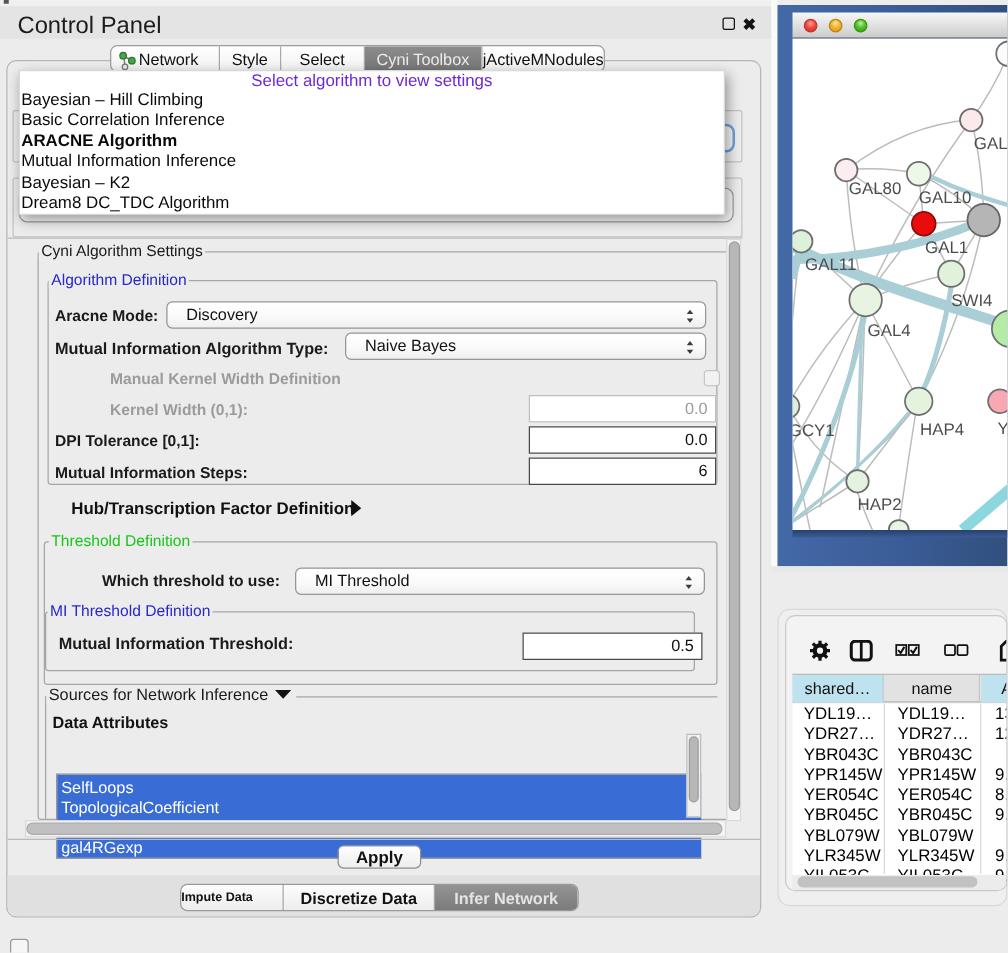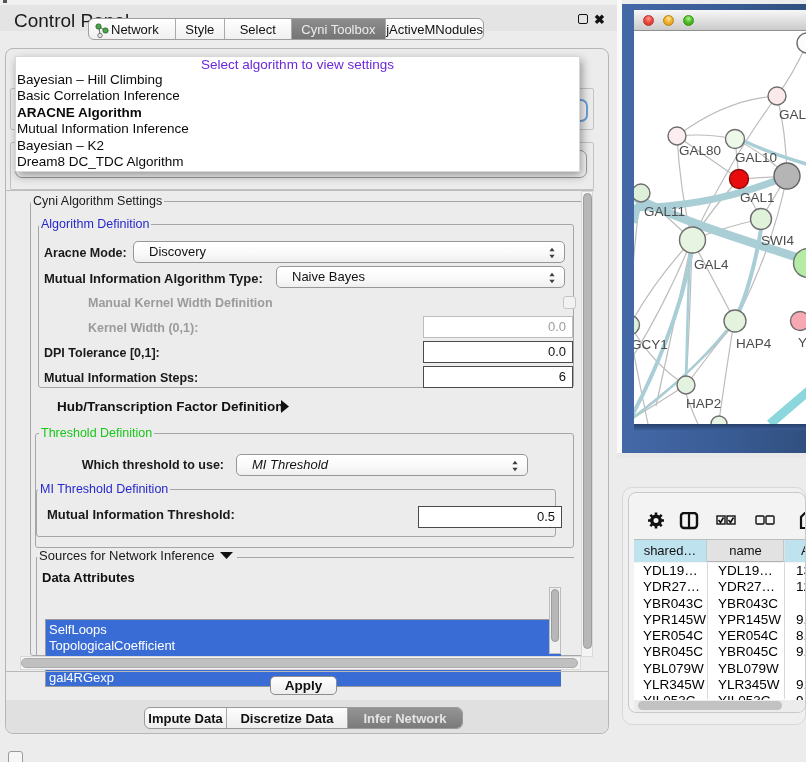--- a/index.html
+++ b/index.html
@@ -73,21 +73,21 @@
 
   <div class="abs" style="left:42px;top:399px;font-size:13.5px;font-weight:bold;color:#111;white-space:nowrap;padding-left:15px;">Hub/Transcription Factor Definition
     <svg style="position:absolute;left:238px;top:1px;" width="10" height="13" viewBox="0 0 10 13">
         <path d="M1 0 L9 6.5 L1 13 Z" fill="#111"></path>
       </svg>
   </div>
 
   <div class="grp" style="left:35px;top:433px;width:539px;height:115px;"></div>
   <div class="grpt" style="left:39px;top:426px;color:#18c618;padding:0 2px;">Threshold Definition</div>
   <div class="abs lbl" style="left:60px;top:459px;width:164px;text-align:right;">Which threshold to use:</div>
-  <div class="combo" style="left:236px;top:454px;width:292px;font-style:italic;">MI Threshold
+  <div class="combo" style="left:236px;top:454px;width:328px;">MI Threshold
     <svg class="stepper" viewBox="0 0 9 16">
         <path d="M4.5 2 L7.5 6 L1.5 6 Z" fill="#3c3c3c"></path>
         <path d="M4.5 14 L7.5 10 L1.5 10 Z" fill="#3c3c3c"></path>
       </svg>
   </div>
   <div class="grp" style="left:36px;top:489px;width:520px;height:48px;"></div>
   <div class="grpt" style="left:38px;top:482px;color:#2727cc;padding:0 2px;">MI Threshold Definition</div>
   <div class="abs lbl" style="left:47px;top:508px;font-size:13px;">Mutual Information Threshold:</div>
   <div class="tf" style="left:418px;top:506px;width:144px;border:1px solid #4a4a4a;">0.5</div>
 
@@ -108,27 +108,27 @@
   <div class="abs" style="left:581px;top:191px;width:12px;height:466px;background:#f4f4f4;border:1px solid #d9d9d9;"></div>
   <div class="abs" style="left:583px;top:193px;width:9px;height:456px;background:#b7b7b7;border:1px solid #9d9d9d;border-radius:5px;"></div>
   <div class="abs" style="left:20px;top:656px;width:561px;height:14px;background:#f4f4f4;border:1px solid #d9d9d9;"></div>
   <div class="abs" style="left:21px;top:658px;width:557px;height:10px;background:#c0c0c0;border:1px solid #ababab;border-radius:5px;"></div>
 
   <div class="abs" style="left:6px;top:671px;width:602px;height:1px;background:#b9b9b9;"></div>
   <div class="abs" style="left:270px;top:676px;width:67px;height:19px;border:1px solid #8e8e8e;border-radius:5px;background:linear-gradient(#ffffff,#ededed);text-align:center;font-size:13.5px;font-weight:bold;color:#111;line-height:17px;">Apply</div>
 
   <div class="abs" style="left:6px;top:700px;width:602px;height:33px;background:#e0e0e0;border-radius:0 0 8px 8px;"></div>
   <div class="abs" style="left:144px;top:707px;width:319px;height:22px;border:1px solid #9a9a9a;border-radius:6px;background:linear-gradient(#fdfdfd,#ededed);overflow:hidden;display:flex;">
-    <div style="width:82px;text-align:center;font-size:13px;font-weight:bold;color:#111;line-height:21px;border-right:1px solid #a8a8a8;">Impute Data</div>
+    <div style="width:82px;font-size:10px;font-weight:bold;color:#111;line-height:21px;border-right:1px solid #a8a8a8;">Impute Data</div>
     <div style="width:121px;text-align:center;font-size:13px;font-weight:bold;color:#111;line-height:21px;border-right:1px solid #a8a8a8;">Discretize Data</div>
     <div style="flex:1;text-align:center;font-size:13px;font-weight:bold;color:#e4e4e4;line-height:21px;background:linear-gradient(#949494,#7b7b7b);">Infer Network</div>
   </div>
   <div class="abs" style="left:8px;top:751px;width:15px;height:15px;border:1px solid #9a9a9a;border-radius:3px;background:#f6f6f6;"></div>
 
-  <div class="abs" style="left:88px;top:18px;width:396px;height:22px;border:1px solid #9e9e9e;border-radius:6px;background:linear-gradient(#ffffff,#f0f0f0);overflow:hidden;display:flex;">
+  <div class="abs" style="left:88px;top:36px;width:396px;height:22px;border:1px solid #9e9e9e;border-radius:6px;background:linear-gradient(#ffffff,#f0f0f0);overflow:hidden;display:flex;">
     <div style="width:89px;font-size:13px;color:#111;line-height:22px;border-right:1px solid #aaa;padding-left:22px;position:relative;">
       <svg style="position:absolute;left:6px;top:4px;" width="14" height="15" viewBox="0 0 14 15">
         <line x1="4" y1="4" x2="10" y2="7" stroke="#7a7a7a" stroke-width="1.2"></line>
         <line x1="4" y1="4" x2="5" y2="12" stroke="#7a7a7a" stroke-width="1.2"></line>
         <circle cx="3.5" cy="3.5" r="2.6" fill="#4aa44a" stroke="#2c742c"></circle>
         <circle cx="10.5" cy="7.5" r="2.6" fill="#4aa44a" stroke="#2c742c"></circle>
         <circle cx="5" cy="12.5" r="2.2" fill="#e8e8e8" stroke="#777"></circle>
       </svg>Network</div>
     <div style="width:51px;text-align:center;font-size:13px;color:#111;line-height:22px;border-right:1px solid #aaa;">Style</div>
     <div style="width:69px;text-align:center;font-size:13px;color:#111;line-height:22px;border-right:1px solid #aaa;">Select</div>

